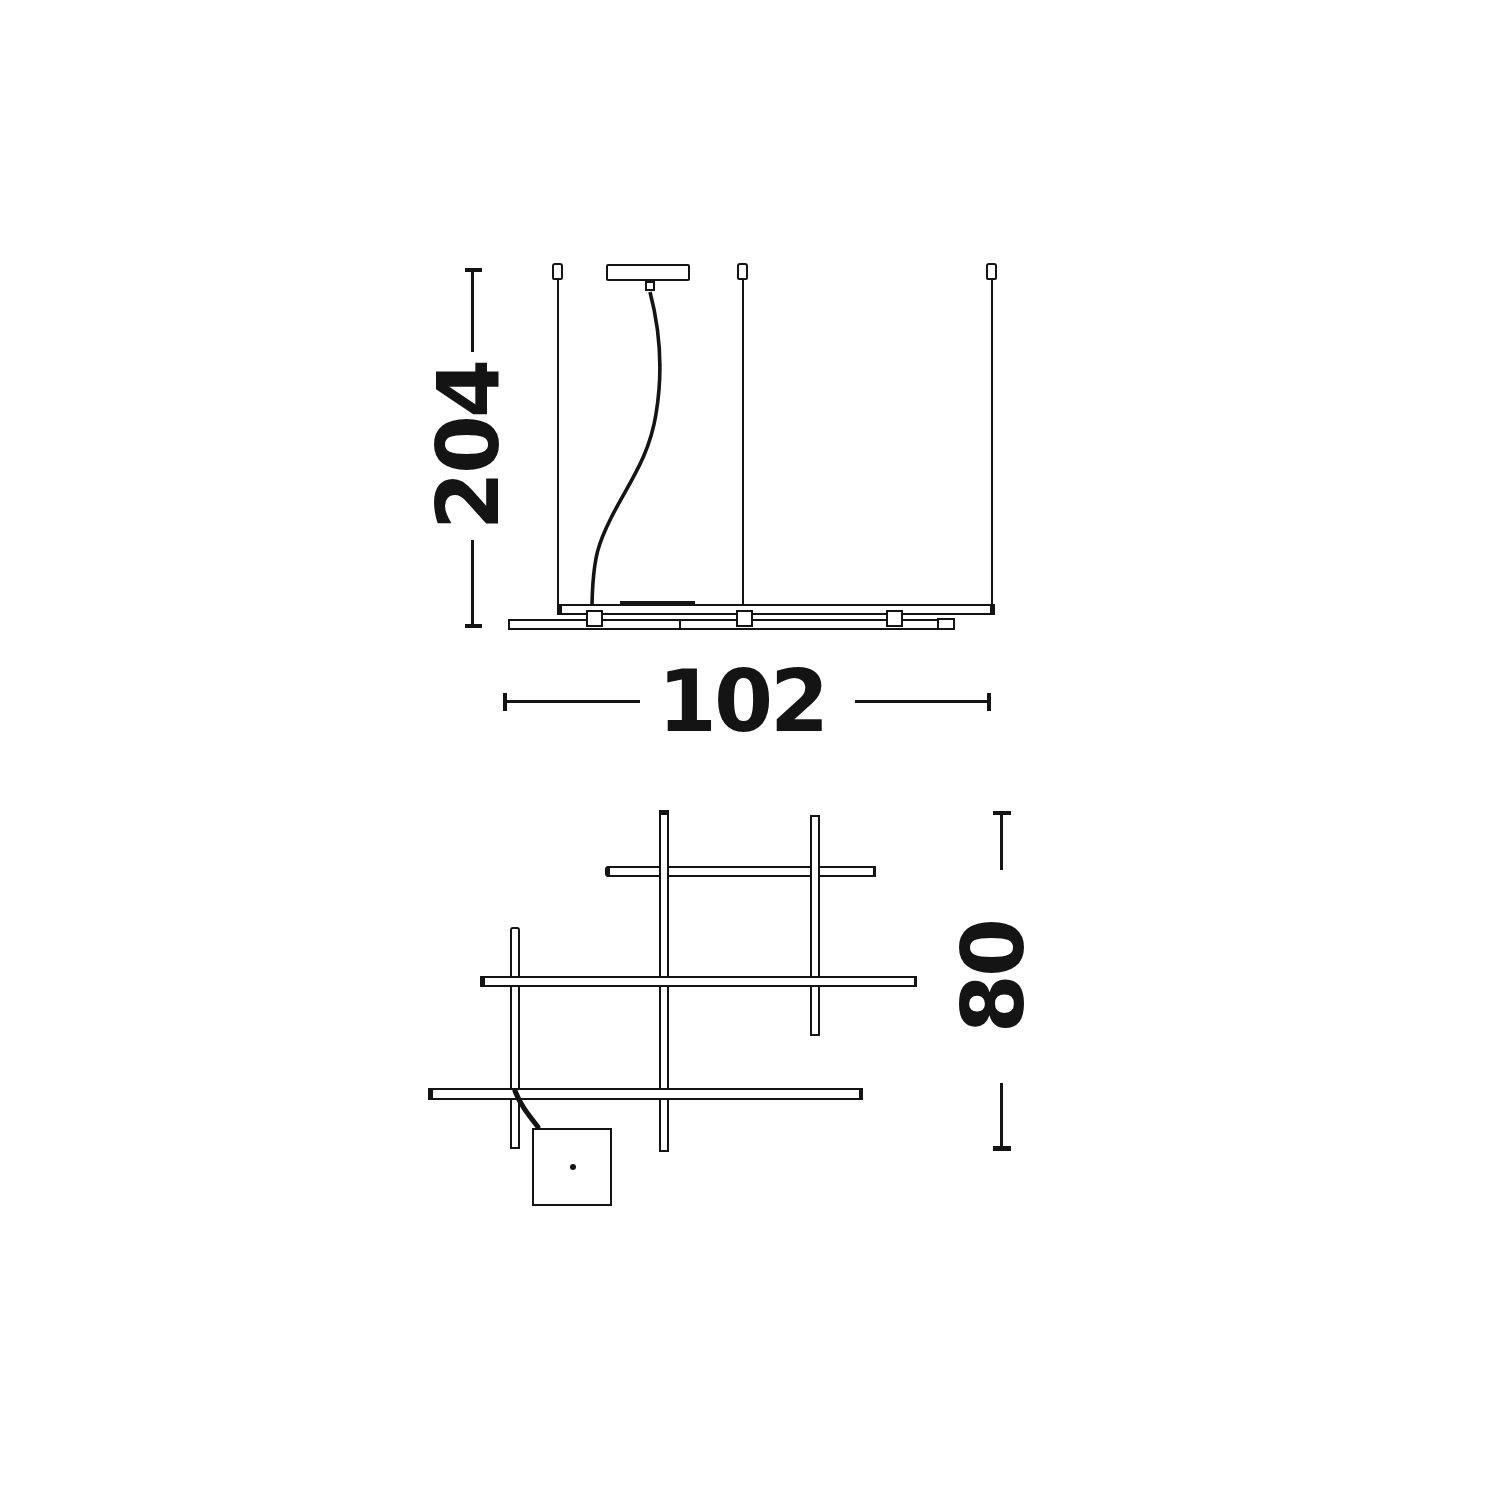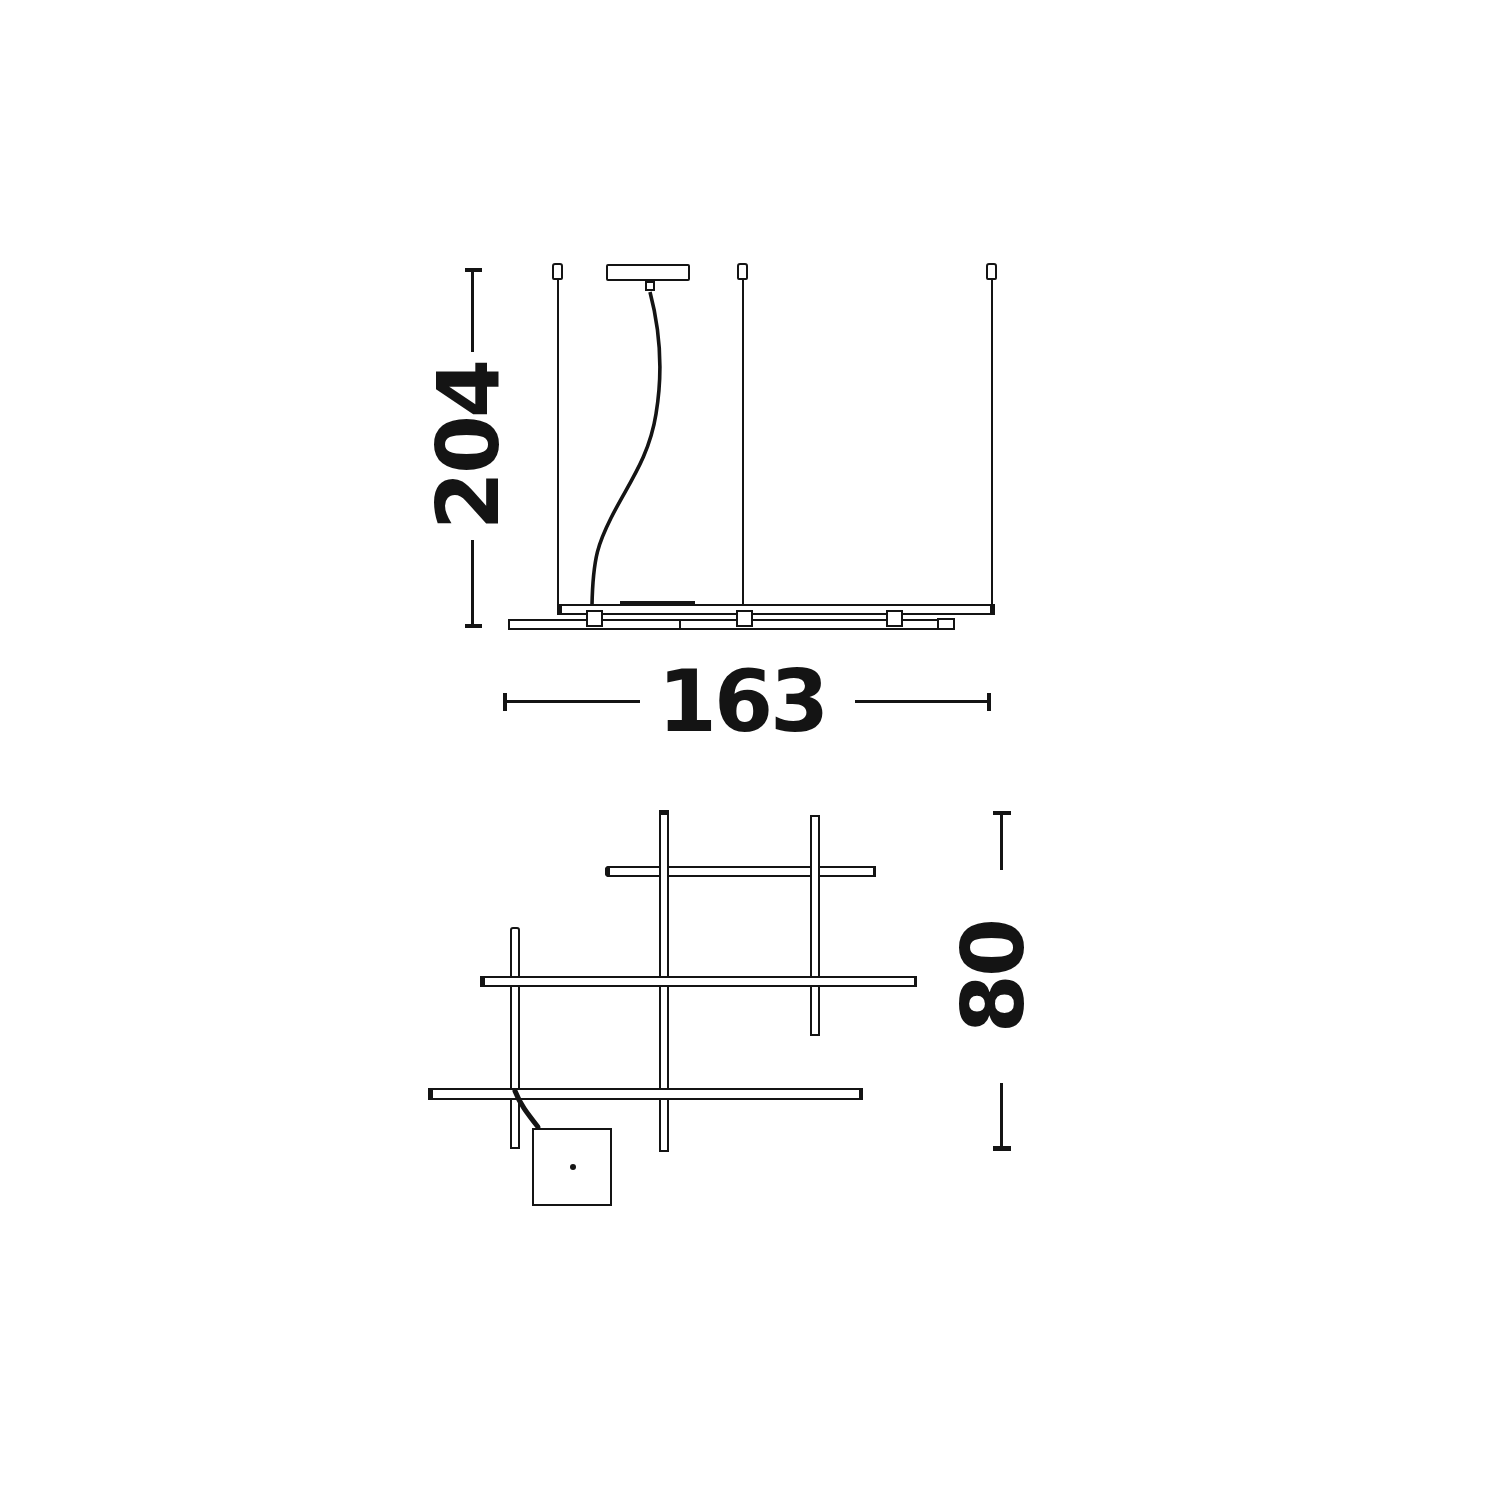--- a/index.html
+++ b/index.html
@@ -81,21 +81,21 @@
     <div class="ln" style="left:679px;top:619px;width:2px;height:11px;"></div>
     <div class="bar" style="left:937px;top:618px;width:18px;height:12px;border-width:2.5px;"></div>
 
     <div class="connector" style="left:586px;top:610px;"></div>
     <div class="connector" style="left:736px;top:610px;"></div>
     <div class="connector" style="left:886px;top:610px;"></div>
 
     <div>
       <div class="cap" style="left:503px;top:693px;width:4px;height:18px;"></div>
       <div class="ln" style="left:505px;top:700px;width:135px;height:3px;"></div>
-      <div class="dim-label" style="left:742px;top:701px;">163</div>
+      <div class="dim-label" style="left:742px;top:701px;">102</div>
       <div class="ln" style="left:855px;top:700px;width:135px;height:3px;"></div>
       <div class="cap" style="left:987px;top:693px;width:4px;height:18px;"></div>
     </div>
   </div>
 
   <div class="abs" style="left:0;top:760px;width:1500px;height:740px;">
 
     <div class="bar" style="left:605px;top:106px;width:271px;height:11px;border-radius:4px 0 0 4px;"></div>
     <div class="cap" style="left:605px;top:106px;width:5px;height:11px;border-radius:4px 0 0 4px;"></div>
     <div class="cap" style="left:873px;top:106px;width:3px;height:11px;"></div>

